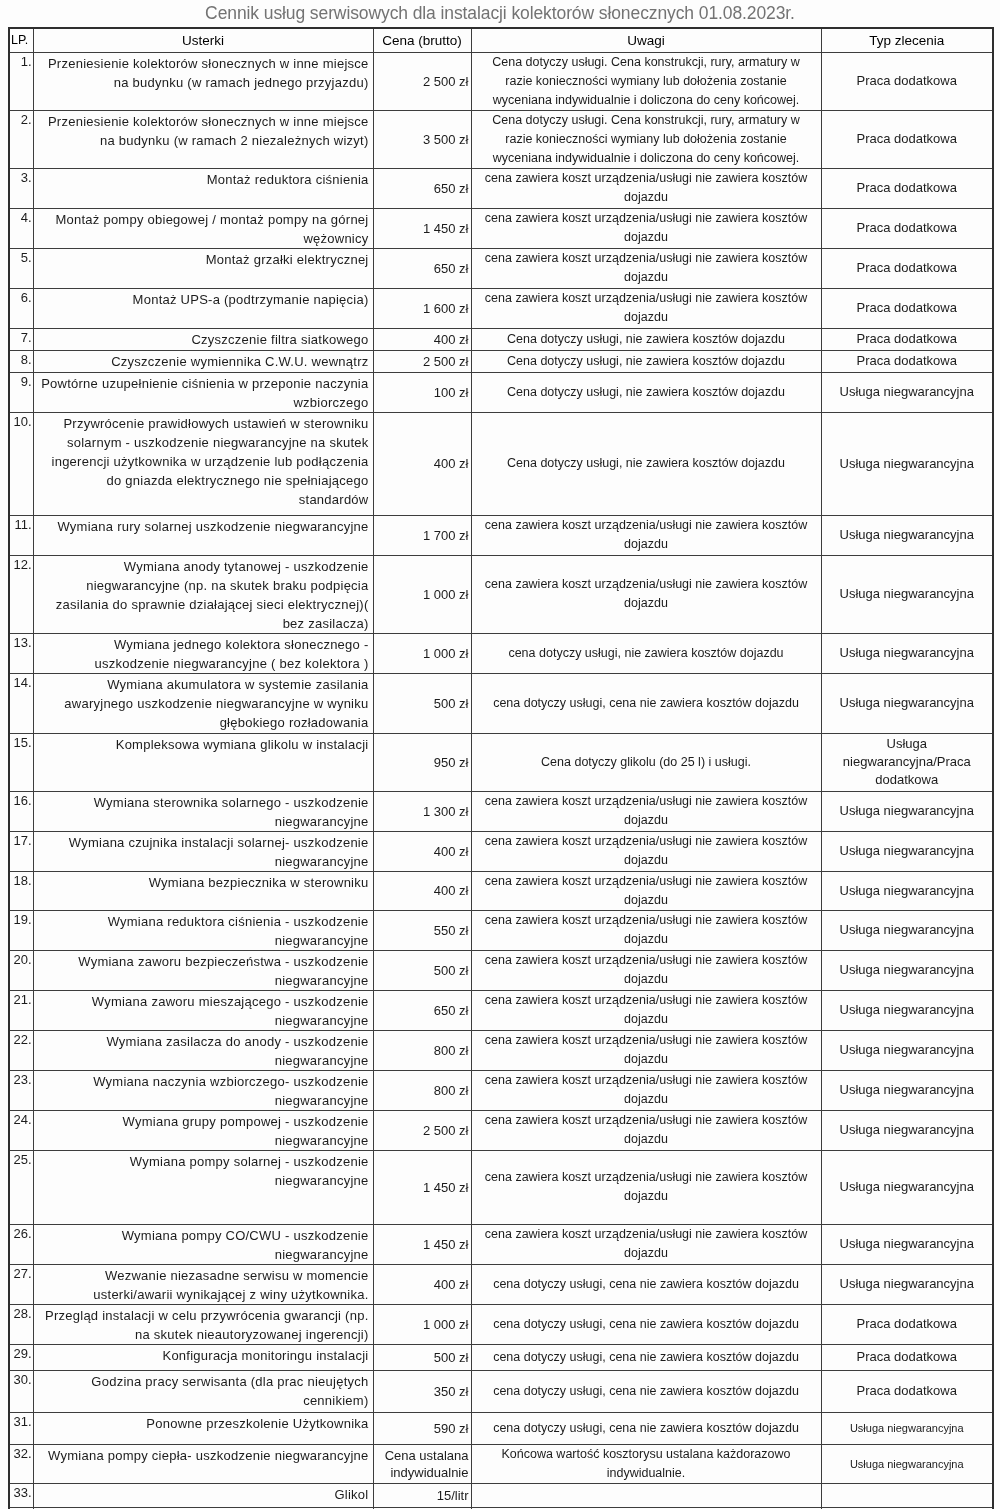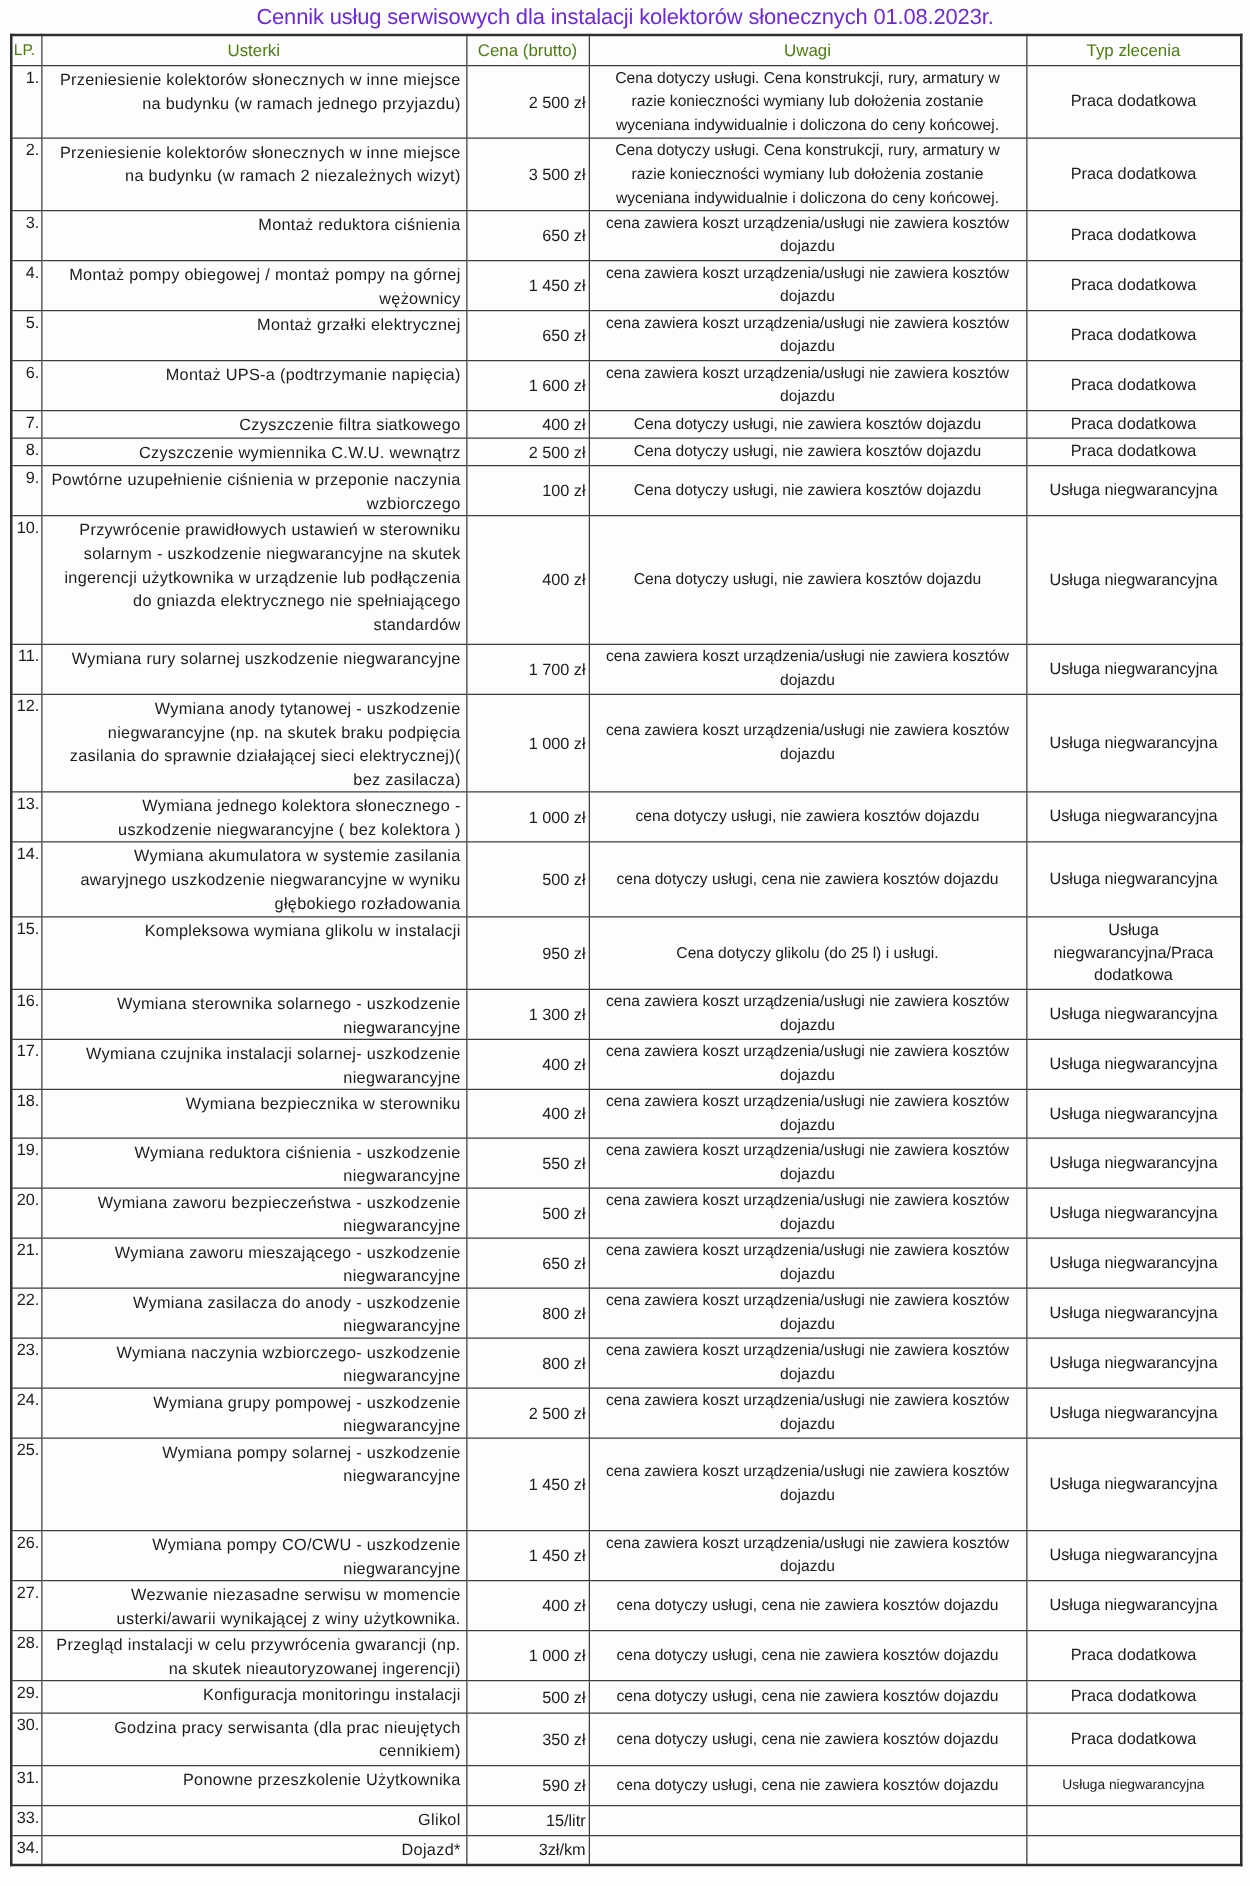--- a/index.html
+++ b/index.html
@@ -15,41 +15,41 @@
     background: #fdfdfd;
     box-sizing: border-box;
     padding: 3px 8px 0 8px;
   }
   .doc-title {
     margin: 0 0 3px 0;
     text-align: center;
     font-size: 17.5px;
     font-weight: 400;
     letter-spacing: -0.1px;
-    color: #6d28d9;
+    color: #737373;
   }
   table.price-table {
     border-collapse: collapse;
     table-layout: fixed;
     width: 984px;
     border: 2px solid #2e2e2e;
   }
   .price-table th, .price-table td {
     border: 1px solid #3d3d3d;
     overflow: hidden;
     box-sizing: border-box;
   }
   .price-table thead tr { height: 24px; }
   .price-table th {
     font-weight: 400;
     font-size: 13.5px;
     text-align: center;
     vertical-align: middle;
     padding: 0;
-    color: #4d7c0f;
+    color: #000000;
   }
   .price-table th.lp {
     text-align: left;
     padding-left: 1px;
     font-size: 12.5px;
   }
   .price-table td {
     font-size: 13px;
     color: #1c1c1c;
   }
@@ -320,20 +320,27 @@
     <td class="uwagi">cena dotyczy usługi, cena nie zawiera kosztów dojazdu</td>
     <td class="typ">Praca dodatkowa</td>
   </tr>
         <tr style="height: 32px;">
     <td class="lp">31.</td>
     <td class="usterki">Ponowne przeszkolenie Użytkownika</td>
     <td class="cena">590 zł</td>
     <td class="uwagi">cena dotyczy usługi, cena nie zawiera kosztów dojazdu</td>
     <td class="typ small">Usługa niegwarancyjna</td>
   </tr>
+        <tr style="height: 38px;">
+    <td class="lp">32.</td>
+    <td class="usterki">Wymiana pompy ciepła- uszkodzenie niegwarancyjne</td>
+    <td class="cena">Cena ustalana indywidualnie</td>
+    <td class="uwagi">Końcowa wartość kosztorysu ustalana każdorazowo indywidualnie.</td>
+    <td class="typ small">Usługa niegwarancyjna</td>
+  </tr>
         <tr style="height: 24px;">
     <td class="lp">33.</td>
     <td class="usterki">Glikol</td>
     <td class="cena">15/litr</td>
     <td class="uwagi"></td>
     <td class="typ"></td>
   </tr>
         <tr style="height: 24px;">
     <td class="lp">34.</td>
     <td class="usterki">Dojazd*</td>

